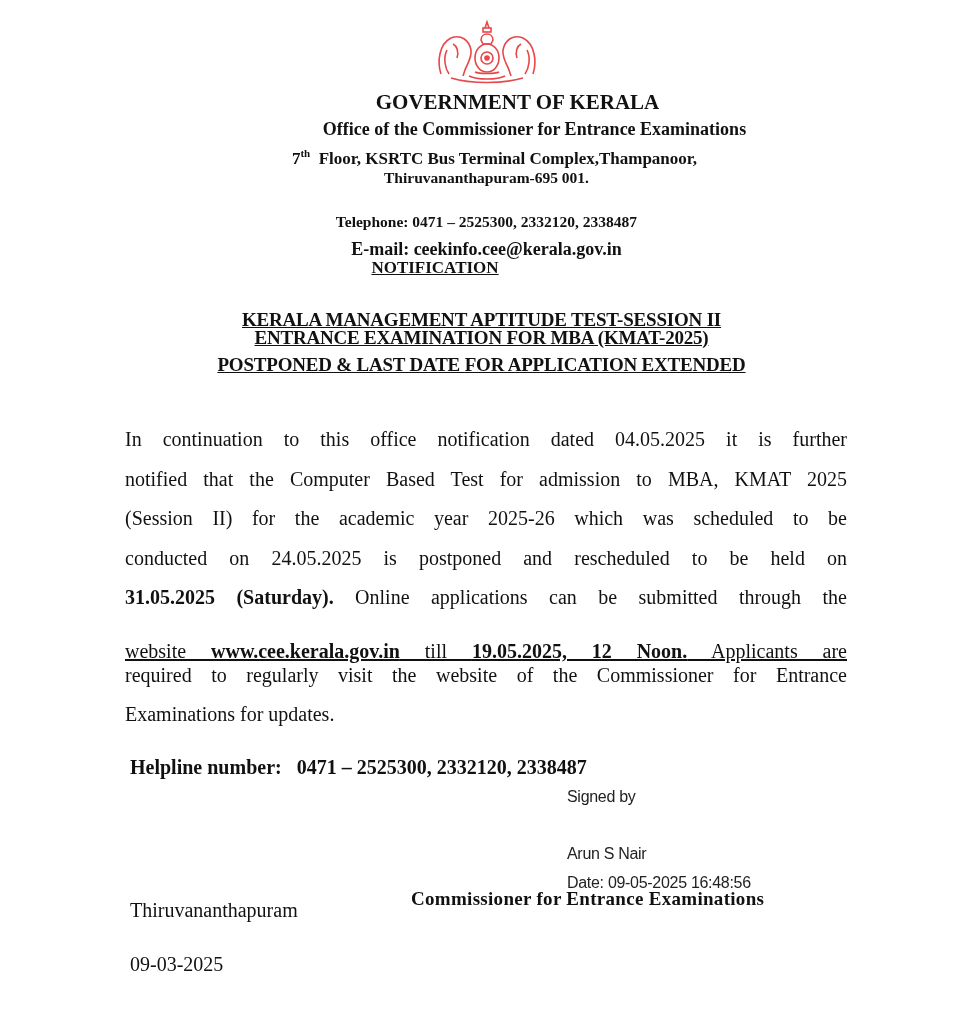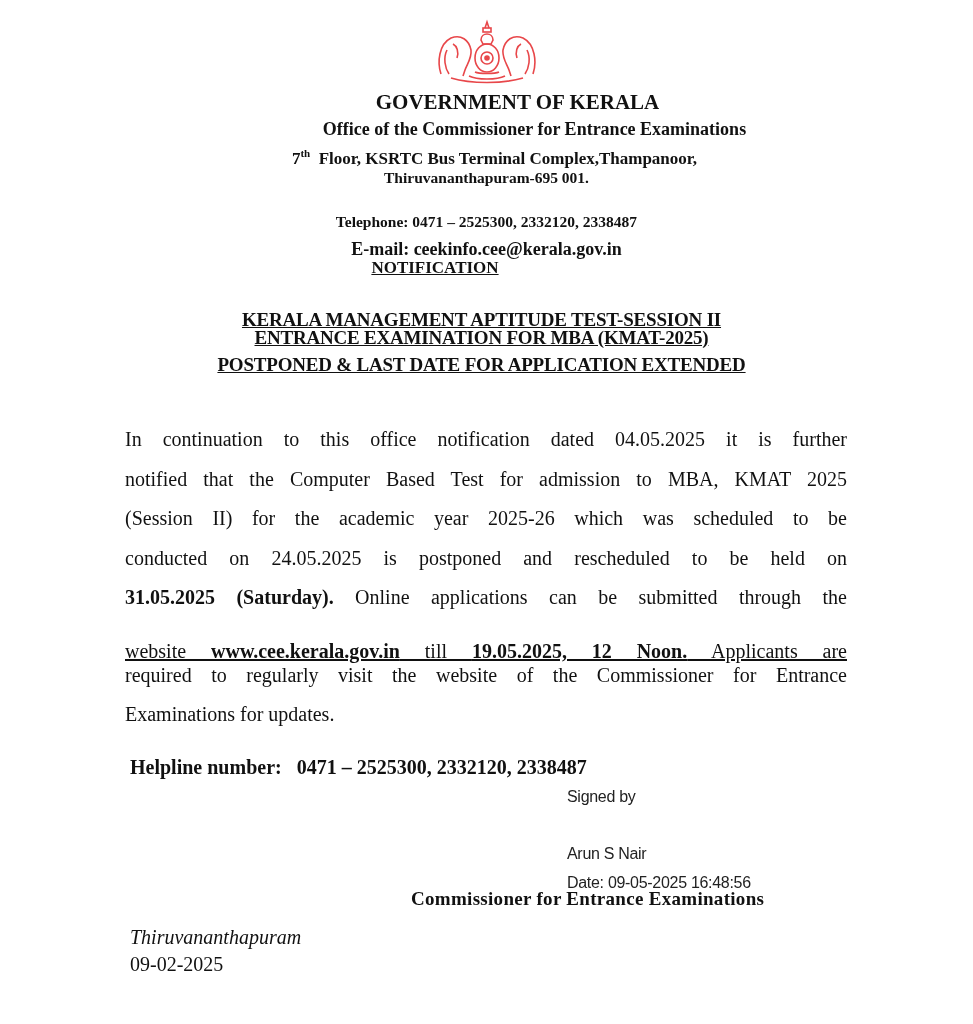--- a/index.html
+++ b/index.html
@@ -18,21 +18,21 @@
     .t1 { top:309px; } .t2 { top:327px; } .t3 { top:354px; }
     .body-line { position:absolute; left:125px; width:722px; font-size:20px; white-space:nowrap; text-align:justify; text-align-last:justify; }
     .body-line.last { text-align-last:left; }
     .l1 { top:428px; } .l2 { top:468px; } .l3 { top:507px; } .l4 { top:547px; }
     .l5 { top:586px; } .l6 { top:640px;text-decoration:underline; } .l7 { top:664px; } .l8 { top:703px; }
     b { font-weight:bold; }
     .helpline { position:absolute; left:130px; top:756px; font-size:20px; font-weight:bold; white-space:pre; }
     .sig { position:absolute; left:567px; font-family:"Liberation Sans", sans-serif; font-size:16px; color:#222; letter-spacing:-0.3px; }
     .s1 { top:778px;margin-top:10px; } .s2 { top:845px; } .s3 { top:874px; }
     .commissioner { position:absolute; left:411px; top:888px; font-size:19px; font-weight:bold; letter-spacing:0.3px; }
-    .place { position:absolute; left:130px; top:926px; font-size:20px;font-style:italic; }
+    .place { position:absolute; left:130px; top:899px; font-size:20px; }
     .date { position:absolute; left:130px; top:953px; font-size:20px; }
   </style>
 </head>
 <body>
 
 <div class="emblem">
   <svg width="112" height="72" viewBox="0 0 112 72" fill="none" stroke="#e8474a" stroke-width="1.6">
 
     <path d="M10 60 C6 48 8 30 20 24 C30 20 38 26 40 36 C41 44 36 50 34 56 L32 62"></path>
     <path d="M16 36 C12 44 14 54 18 60"></path>
@@ -78,13 +78,13 @@
 <div class="body-line l8 last">Examinations for updates.</div>
 
 <div class="helpline">Helpline number:   0471 – 2525300, 2332120, 2338487</div>
 
 <div class="sig s1">Signed by</div>
 <div class="sig s2">Arun S Nair</div>
 <div class="sig s3">Date: 09-05-2025 16:48:56</div>
 <div class="commissioner">Commissioner for Entrance Examinations</div>
 
 <div class="place">Thiruvananthapuram</div>
-<div class="date">09-02-2025</div>
+<div class="date">09-03-2025</div>
 
 </body></html>

